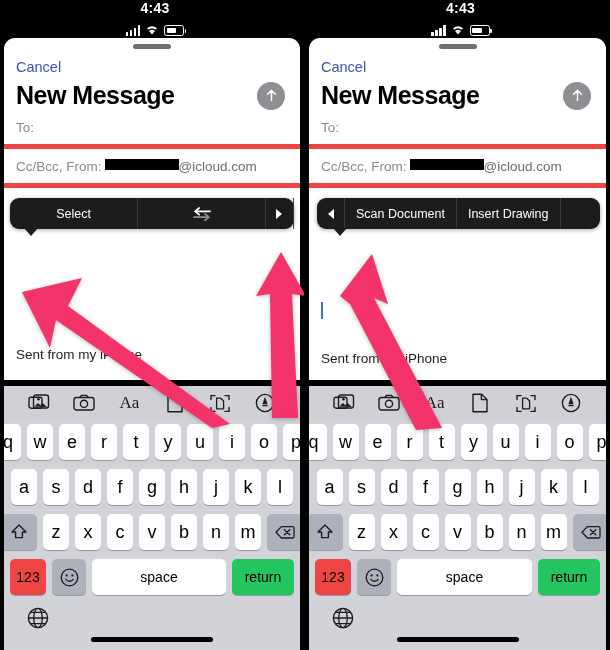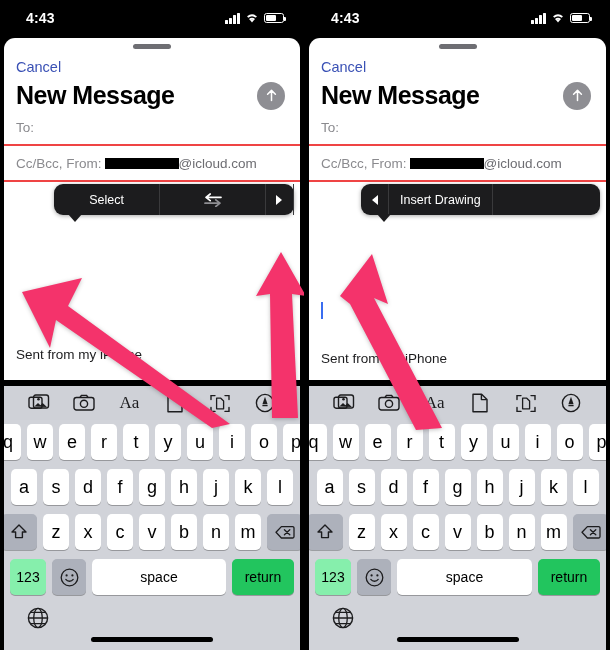--- a/index.html
+++ b/index.html
@@ -22,20 +22,21 @@
   
   .statusbar {
     position: relative;
     height: 36px;
     background: #000;
     color: #fff;
     display: flex;
     align-items: center;
     justify-content: space-between;
     padding: 0 20px 0 26px;
+    flex-direction: column;
   }
   .status-time { font-size: 14px; font-weight: bold; letter-spacing: .2px; }
   .status-right { display: flex; align-items: center; gap: 5px; }
   .bars { display: flex; align-items: flex-end; gap: 1.5px; height: 11px; }
   .bars i { width: 2.6px; background: #fff; border-radius: .5px; display:block; }
   .bars i:nth-child(1){height:4px}
   .bars i:nth-child(2){height:6px}
   .bars i:nth-child(3){height:8.5px}
   .bars i:nth-child(4){height:11px}
   .wifi { position: relative; width: 14px; height: 11px; }
@@ -70,43 +71,42 @@
   .send-btn {
     width: 28px; height: 28px; border-radius: 50%;
     background: #8e8e93;
     display: flex; align-items: center; justify-content: center;
     flex: 0 0 auto;
   }
   .send-btn svg { display:block; }
 
   .field {
     padding: 10px 12px 9px;
-    border-bottom: 2px solid #ef4444;
+    border-bottom: 5px solid #ef4444;
     font-size: 13.5px;
     color: #6d6d72;
-    display: flex; align-items: center;
+    display: flex; 
   }
   .field .lbl { color: #8a8a8e; }
   .redact { display:inline-block; height: 11px; width: 74px; background:#000; margin: 0 0 0 3px; vertical-align: middle; }
   .from-txt { color:#6d6d72; }
 
   
   .ctxwrap { position: relative; height: 0; }
   .ctxmenu {
     position: absolute;
-    top: 2px;
+    top: 10px;
     background: #1c1c1e;
     border-radius: 9px;
     height: 31px;
     display: flex;
     align-items: stretch;
     color: #fff;
     box-shadow: 0 1px 4px rgba(0,0,0,.35);
     z-index: 6;
-    margin-left: 44px;
   }
   .ctxmenu.m-left { left: 6px; right: 6px; }
   .ctxmenu.m-right { left: 8px; right: 6px; }
   .ctxitem {
     display: flex; align-items: center; justify-content: center;
     font-size: 12.5px;
     color: #fff;
     padding: 0 11px;
     border-right: 1px solid #3a3a3c;
     white-space: nowrap;
@@ -172,21 +172,21 @@
     flex: 1;
     display: flex; align-items: center; justify-content: center;
     font-size: 18px; color: #000;
     box-shadow: 0 1px 0 rgba(0,0,0,.28);
   }
   .kb-row.r2 { padding: 0 14px; }
   .kb-row.r3 { padding: 0 0; }
   .key.fn { background: #adb1bb; box-shadow: 0 1px 0 rgba(0,0,0,.25); flex: 0 0 36px; }
   .key.space { flex: 1 1 auto; font-size: 14px; }
   .key.return { background:#22c55e; flex: 0 0 62px; font-size: 14px; }
-  .key.num { background:#86efac; flex: 0 0 36px; font-size: 14px; }
+  .key.num { background:#ef4444; flex: 0 0 36px; font-size: 14px; }
   .key.emoji { background:#adb1bb; flex: 0 0 34px; }
   .kb-row.r4 { padding: 0 3px; }
   .kb-bottom {
     height: 46px;
     display: flex; align-items: flex-start;
     padding: 2px 0 0 22px;
     position: relative;
   }
   .globe { width: 24px; height: 24px; }
   .home-ind {
@@ -447,20 +447,21 @@
         <span class="from-txt">@icloud.com</span>
       </div>
 
       <div class="ctxwrap">
         <div class="ctxmenu m-right">
           <div class="ctxitem chev">
             <svg width="9" height="12" viewBox="0 0 9 12">
                 <path d="M8 1 2 6l6 5z" fill="#fff"></path>
               </svg>
           </div>
+          <div class="ctxitem">Scan Document</div>
           <div class="ctxitem">Insert Drawing</div>
 
           <div class="ctx-tail" style="left:16px;"></div>
         </div>
       </div>
 
       <div class="msgbody">
         <div class="caret"></div>
         <div class="signature">Sent from my iPhone</div>
       </div>

